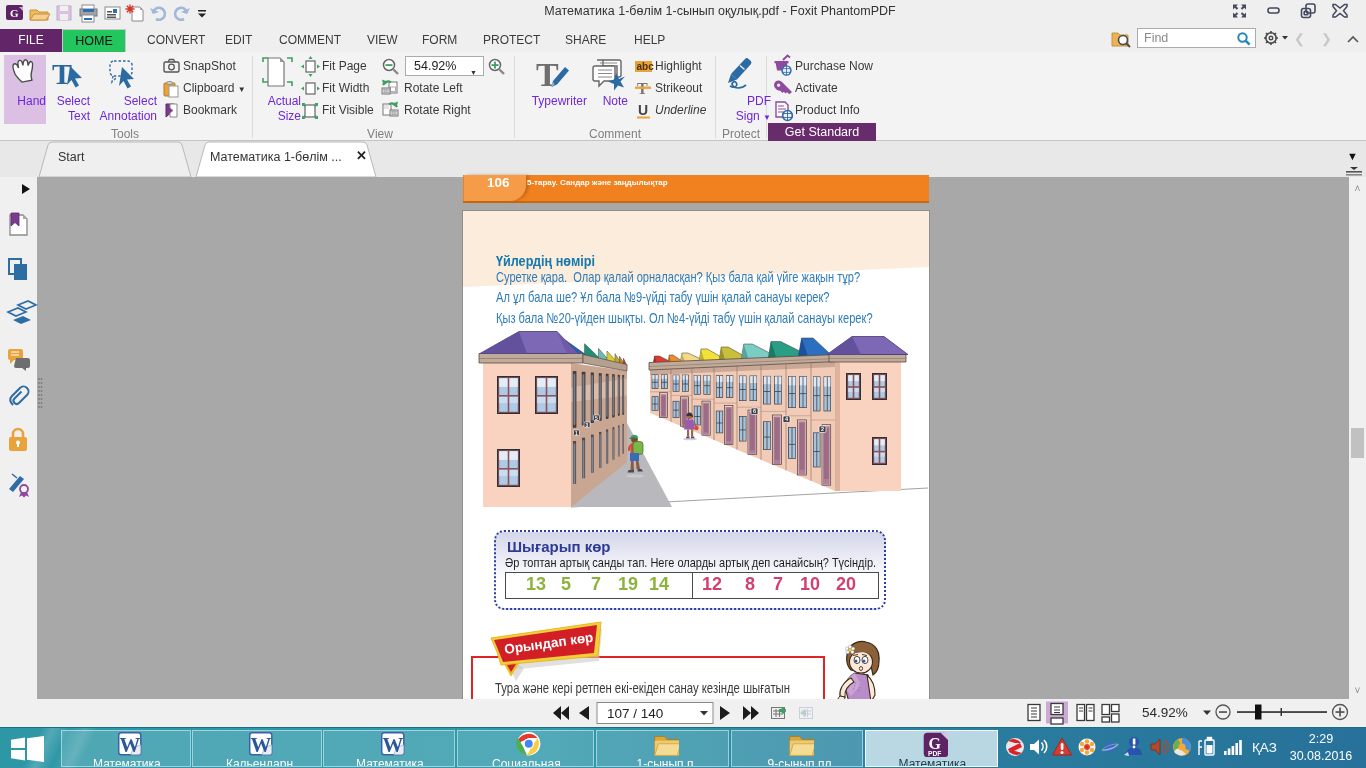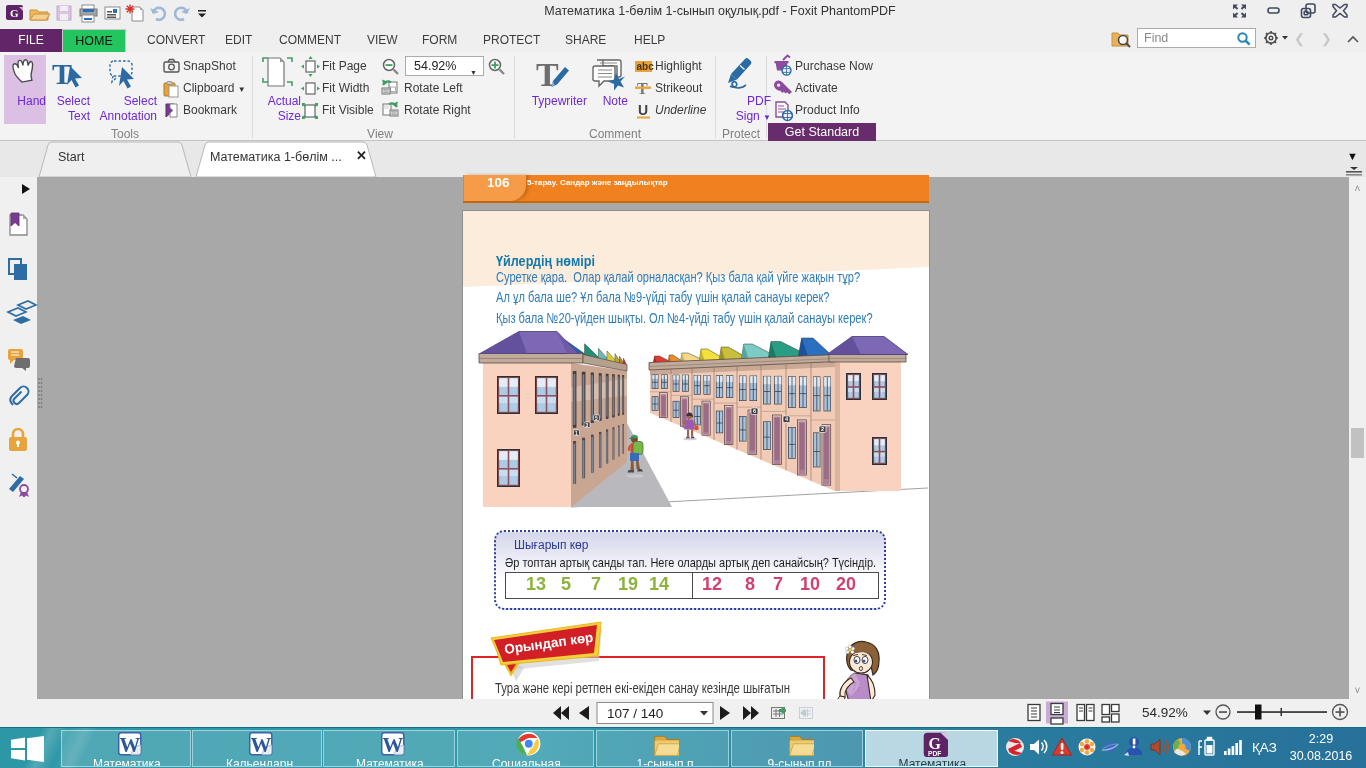--- a/index.html
+++ b/index.html
@@ -694,21 +694,21 @@
 <rect x="224" y="98.5" width="2.2" height="7" fill="#9a6a48"></rect>
 <rect x="228" y="98.5" width="2.2" height="7" fill="#9a6a48"></rect>
 <path d="M223.5,105.5 l3,0 l0,1.8 l-3.5,0 z" fill="#6a3a78"></path>
 <path d="M228,105.5 l3,0 l0.5,1.8 l-3.5,0 z" fill="#6a3a78"></path>
 <circle cx="233.5" cy="97" r="2.2" fill="#d84a38"></circle>
 </g>
 
 </svg>
 
     <div class="abs" style="left:31px;top:319px;width:392px;height:80px;border:2px dotted #2d3f9e;border-radius:10px;background:linear-gradient(#d4d6ea,#ffffff 65%);">
-      <div class="abs" style="left:11px;top:6px;font-size:12px;font-weight:normal;color:#2d3a96;margin-left:7px;">Шығарып көр</div>
+      <div class="abs" style="left:11px;top:6px;font-size:15px;font-weight:bold;color:#2d3a96;">Шығарып көр</div>
       <div class="abs" style="left:9px;top:23px;font-size:13.5px;color:#1d1d1d;white-space:nowrap;transform:scaleX(0.814);transform-origin:0 0;">Әр топтан артық санды тап. Неге оларды артық деп санайсың? Түсіндір.</div>
       <div class="abs" style="left:9px;top:40px;width:374px;height:27px;background:#fff;border:1px solid #4a4a4a;">
         <div class="abs" style="left:186px;top:0;width:1px;height:100%;background:#4a4a4a;"></div>
         <div class="abs num g" style="left:20px;">13</div>
         <div class="abs num g" style="left:55px;">5</div>
         <div class="abs num g" style="left:85px;">7</div>
         <div class="abs num g" style="left:112px;">19</div>
         <div class="abs num g" style="left:143px;">14</div>
         <div class="abs num p" style="left:196px;">12</div>
         <div class="abs num p" style="left:239px;">8</div>

